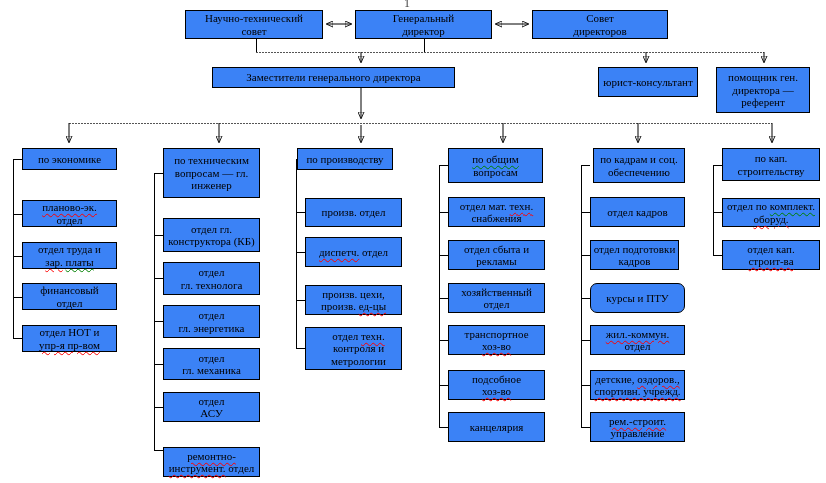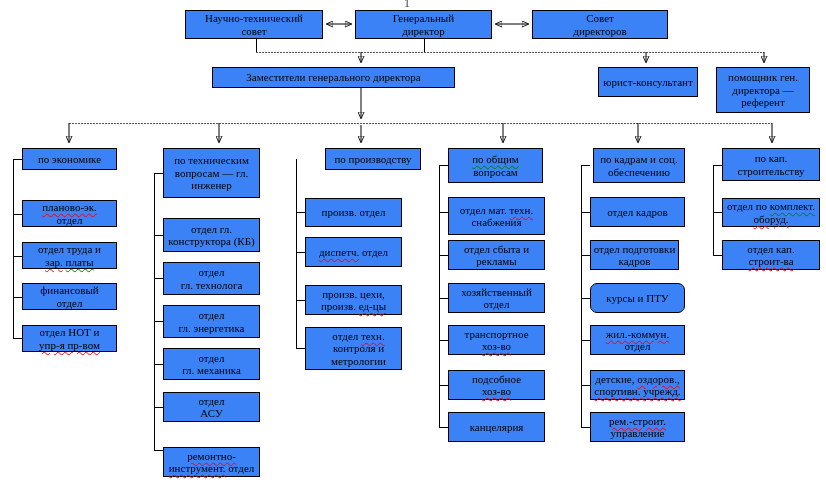--- a/index.html
+++ b/index.html
@@ -163,21 +163,21 @@
         <div class="line"><span>гл. механика</span></div>
       </div>
       <div class="box" style="left: 163px; top: 392px; width: 97px; height: 30px;">
         <div class="line"><span>отдел</span></div>
         <div class="line"><span>АСУ</span></div>
       </div>
       <div class="box" style="left: 163px; top: 435px; width: 97px; height: 30px; margin-top: 12px;">
         <div class="line"><span class="wavy-red">ремонтно-</span></div>
         <div class="line"><span class="wavy-red">инструмент.</span><span> отдел</span></div>
       </div>
-      <div class="box" style="left: 297px; top: 148px; width: 96px; height: 22px; margin-left: 28px;">
+      <div class="box" style="left: 297px; top: 148px; width: 96px; height: 22px;">
         <div class="line"><span>по производству</span></div>
       </div>
       <div class="box" style="left: 305px; top: 198px; width: 97px; height: 29px;">
         <div class="line"><span>произв. отдел</span></div>
       </div>
       <div class="box" style="left: 305px; top: 237px; width: 97px; height: 30px;">
         <div class="line"><span class="wavy-red">диспетч.</span><span> отдел</span></div>
       </div>
       <div class="box" style="left: 305px; top: 285px; width: 97px; height: 30px;">
         <div class="line"><span>произв. цехи,</span></div>
@@ -185,21 +185,21 @@
       </div>
       <div class="box" style="left: 305px; top: 327px; width: 97px; height: 43px; padding-left: 12px;">
         <div class="line"><span>отдел </span><span class="wavy-red">техн.</span></div>
         <div class="line"><span>контроля и</span></div>
         <div class="line"><span>метрологии</span></div>
       </div>
       <div class="box" style="left: 448px; top: 148px; width: 95px; height: 35px;">
         <div class="line"><span class="wavy-green">по общим</span></div>
         <div class="line"><span>вопросам</span></div>
       </div>
-      <div class="box" style="left: 448px; top: 197px; width: 97px; height: 38px; justify-content: center;">
+      <div class="box" style="left: 448px; top: 197px; width: 97px; height: 30px; justify-content: center;">
         <div class="line"><span>отдел мат. </span><span class="wavy-red">техн.</span></div>
         <div class="line"><span>снабжения</span></div>
       </div>
       <div class="box" style="left: 448px; top: 240px; width: 97px; height: 30px;">
         <div class="line"><span>отдел сбыта и</span></div>
         <div class="line"><span>рекламы</span></div>
       </div>
       <div class="box" style="left: 448px; top: 283px; width: 97px; height: 30px;">
         <div class="line"><span>хозяйственный</span></div>
         <div class="line"><span>отдел</span></div>

